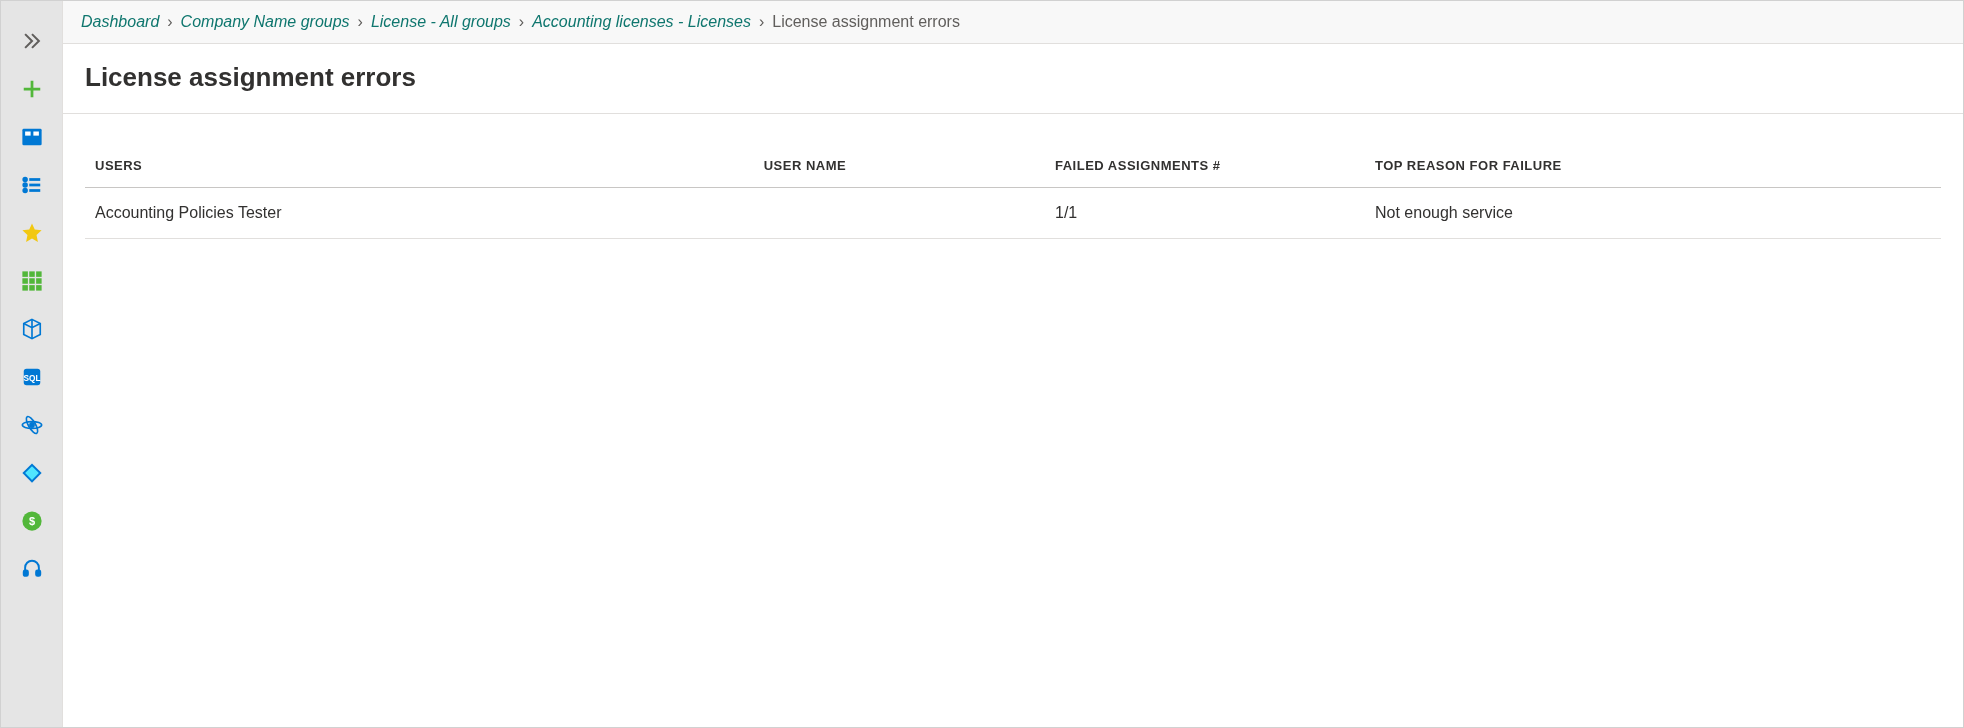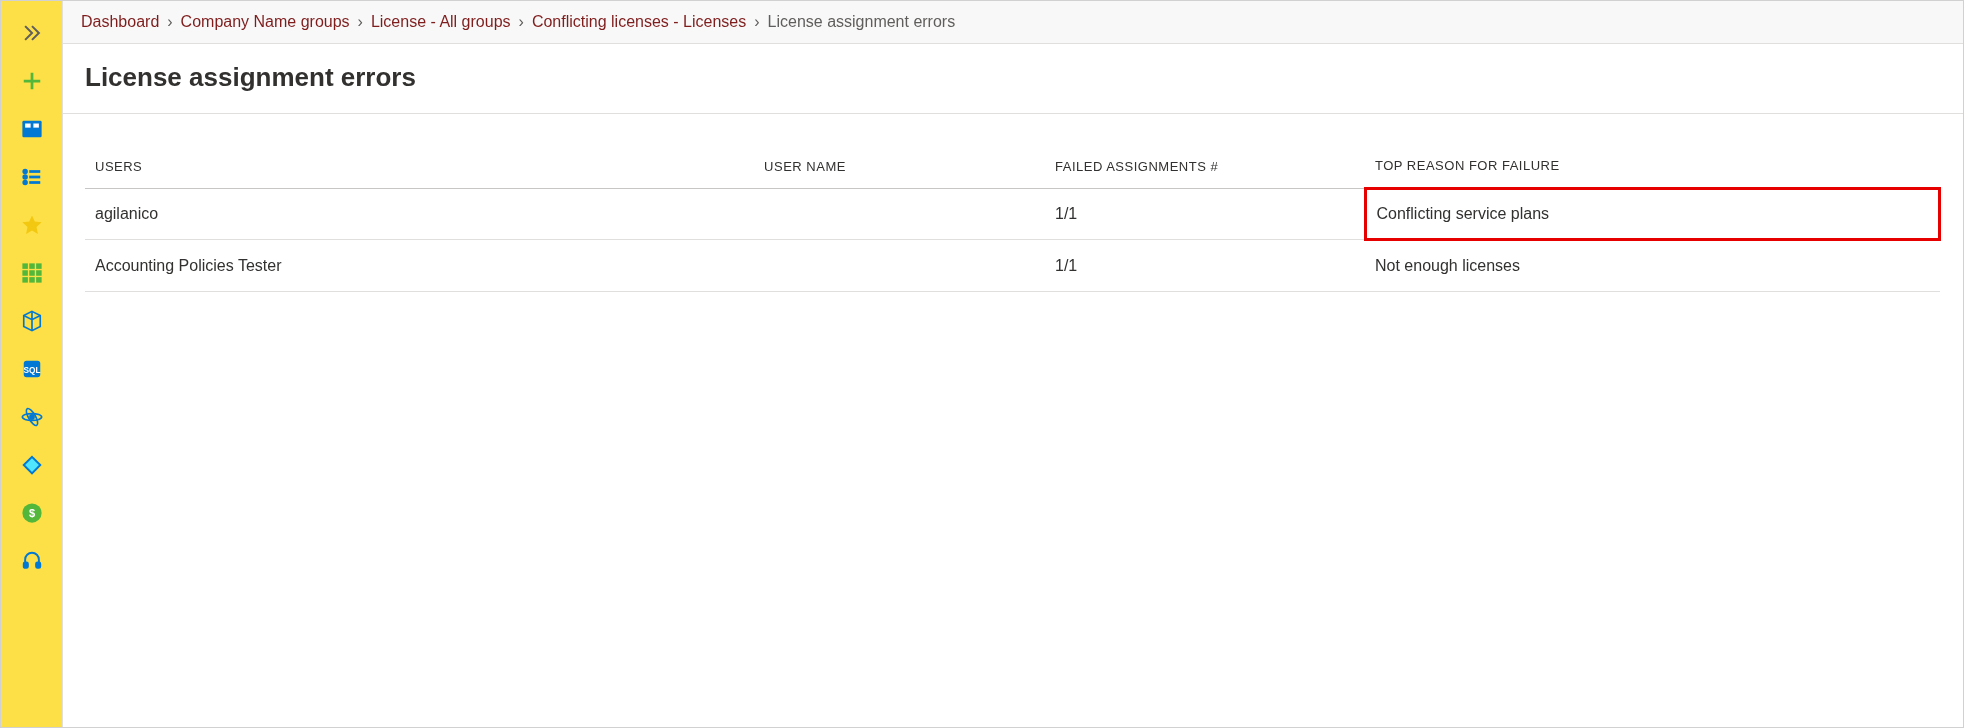--- a/index.html
+++ b/index.html
@@ -12,25 +12,25 @@
   }
   .app {
     display: flex;
     width: 1964px;
     height: 728px;
     border: 1px solid #d1d1d1;
   }
   .sidebar {
     width: 62px;
     border-right: 1px solid #e1dfdd;
-    background: #fde047;
+    background: #e5e5e5;
     display: flex;
     flex-direction: column;
     align-items: center;
-    padding-top: 8px;
+    padding-top: 16px;
   }
   .sidebar-item {
     width: 62px;
     height: 48px;
     display: flex;
     align-items: center;
     justify-content: center;
     cursor: pointer;
   }
   .sidebar-item svg { width: 22px; height: 22px; }
@@ -42,23 +42,24 @@
   .breadcrumb {
     display: flex;
     align-items: center;
     gap: 8px;
     padding: 12px 0 12px 18px;
     background: #f8f8f8;
     border-bottom: 1px solid #e1dfdd;
     font-size: 16px;
   }
   .breadcrumb a {
-    color: #7f1d1d;
+    color: #0f766e;
     text-decoration: none;
     cursor: pointer;
+    font-style: italic;
   }
   .breadcrumb .sep {
     color: #605e5c;
   }
   .breadcrumb .current {
     color: #605e5c;
   }
   .page-title {
     font-size: 26px;
     font-weight: 600;
@@ -68,21 +69,21 @@
   .table-wrap {
     padding: 30px 22px 0 22px;
   }
   table {
     width: 100%;
     border-collapse: collapse;
   }
   thead th {
     text-align: left;
     font-size: 13px;
-    font-weight: 400;
+    font-weight: 700;
     letter-spacing: 0.5px;
     color: #323130;
     padding: 14px 10px;
     border-bottom: 1px solid #c8c6c4;
     text-transform: uppercase;
   }
   tbody td {
     padding: 16px 10px;
     border-bottom: 1px solid #e1dfdd;
     font-size: 16px;
@@ -189,47 +190,41 @@
   </div>
 
   <div class="main">
     <div class="breadcrumb">
       <a>Dashboard</a>
       <span class="sep">›</span>
       <a>Company Name groups</a>
       <span class="sep">›</span>
       <a>License - All groups</a>
       <span class="sep">›</span>
-      <a>Conflicting licenses - Licenses</a>
+      <a>Accounting licenses - Licenses</a>
       <span class="sep">›</span>
       <span class="current">License assignment errors</span>
     </div>
 
     <h1 class="page-title">License assignment errors</h1>
 
     <div class="table-wrap">
       <table>
         <thead>
           <tr>
             <th class="col-users">USERS</th>
             <th class="col-username">USER NAME</th>
             <th class="col-failed">FAILED ASSIGNMENTS #</th>
             <th class="col-reason">TOP REASON FOR FAILURE</th>
           </tr>
         </thead>
         <tbody>
           <tr>
-            <td>agilanico</td>
-            <td></td>
-            <td>1/1</td>
-            <td class="highlight-cell">Conflicting service plans</td>
-          </tr>
-          <tr>
             <td>Accounting Policies Tester</td>
             <td></td>
             <td>1/1</td>
-            <td>Not enough licenses</td>
+            <td>Not enough service</td>
           </tr>
         </tbody>
       </table>
     </div>
   </div>
 </div>
 
 </body></html>

